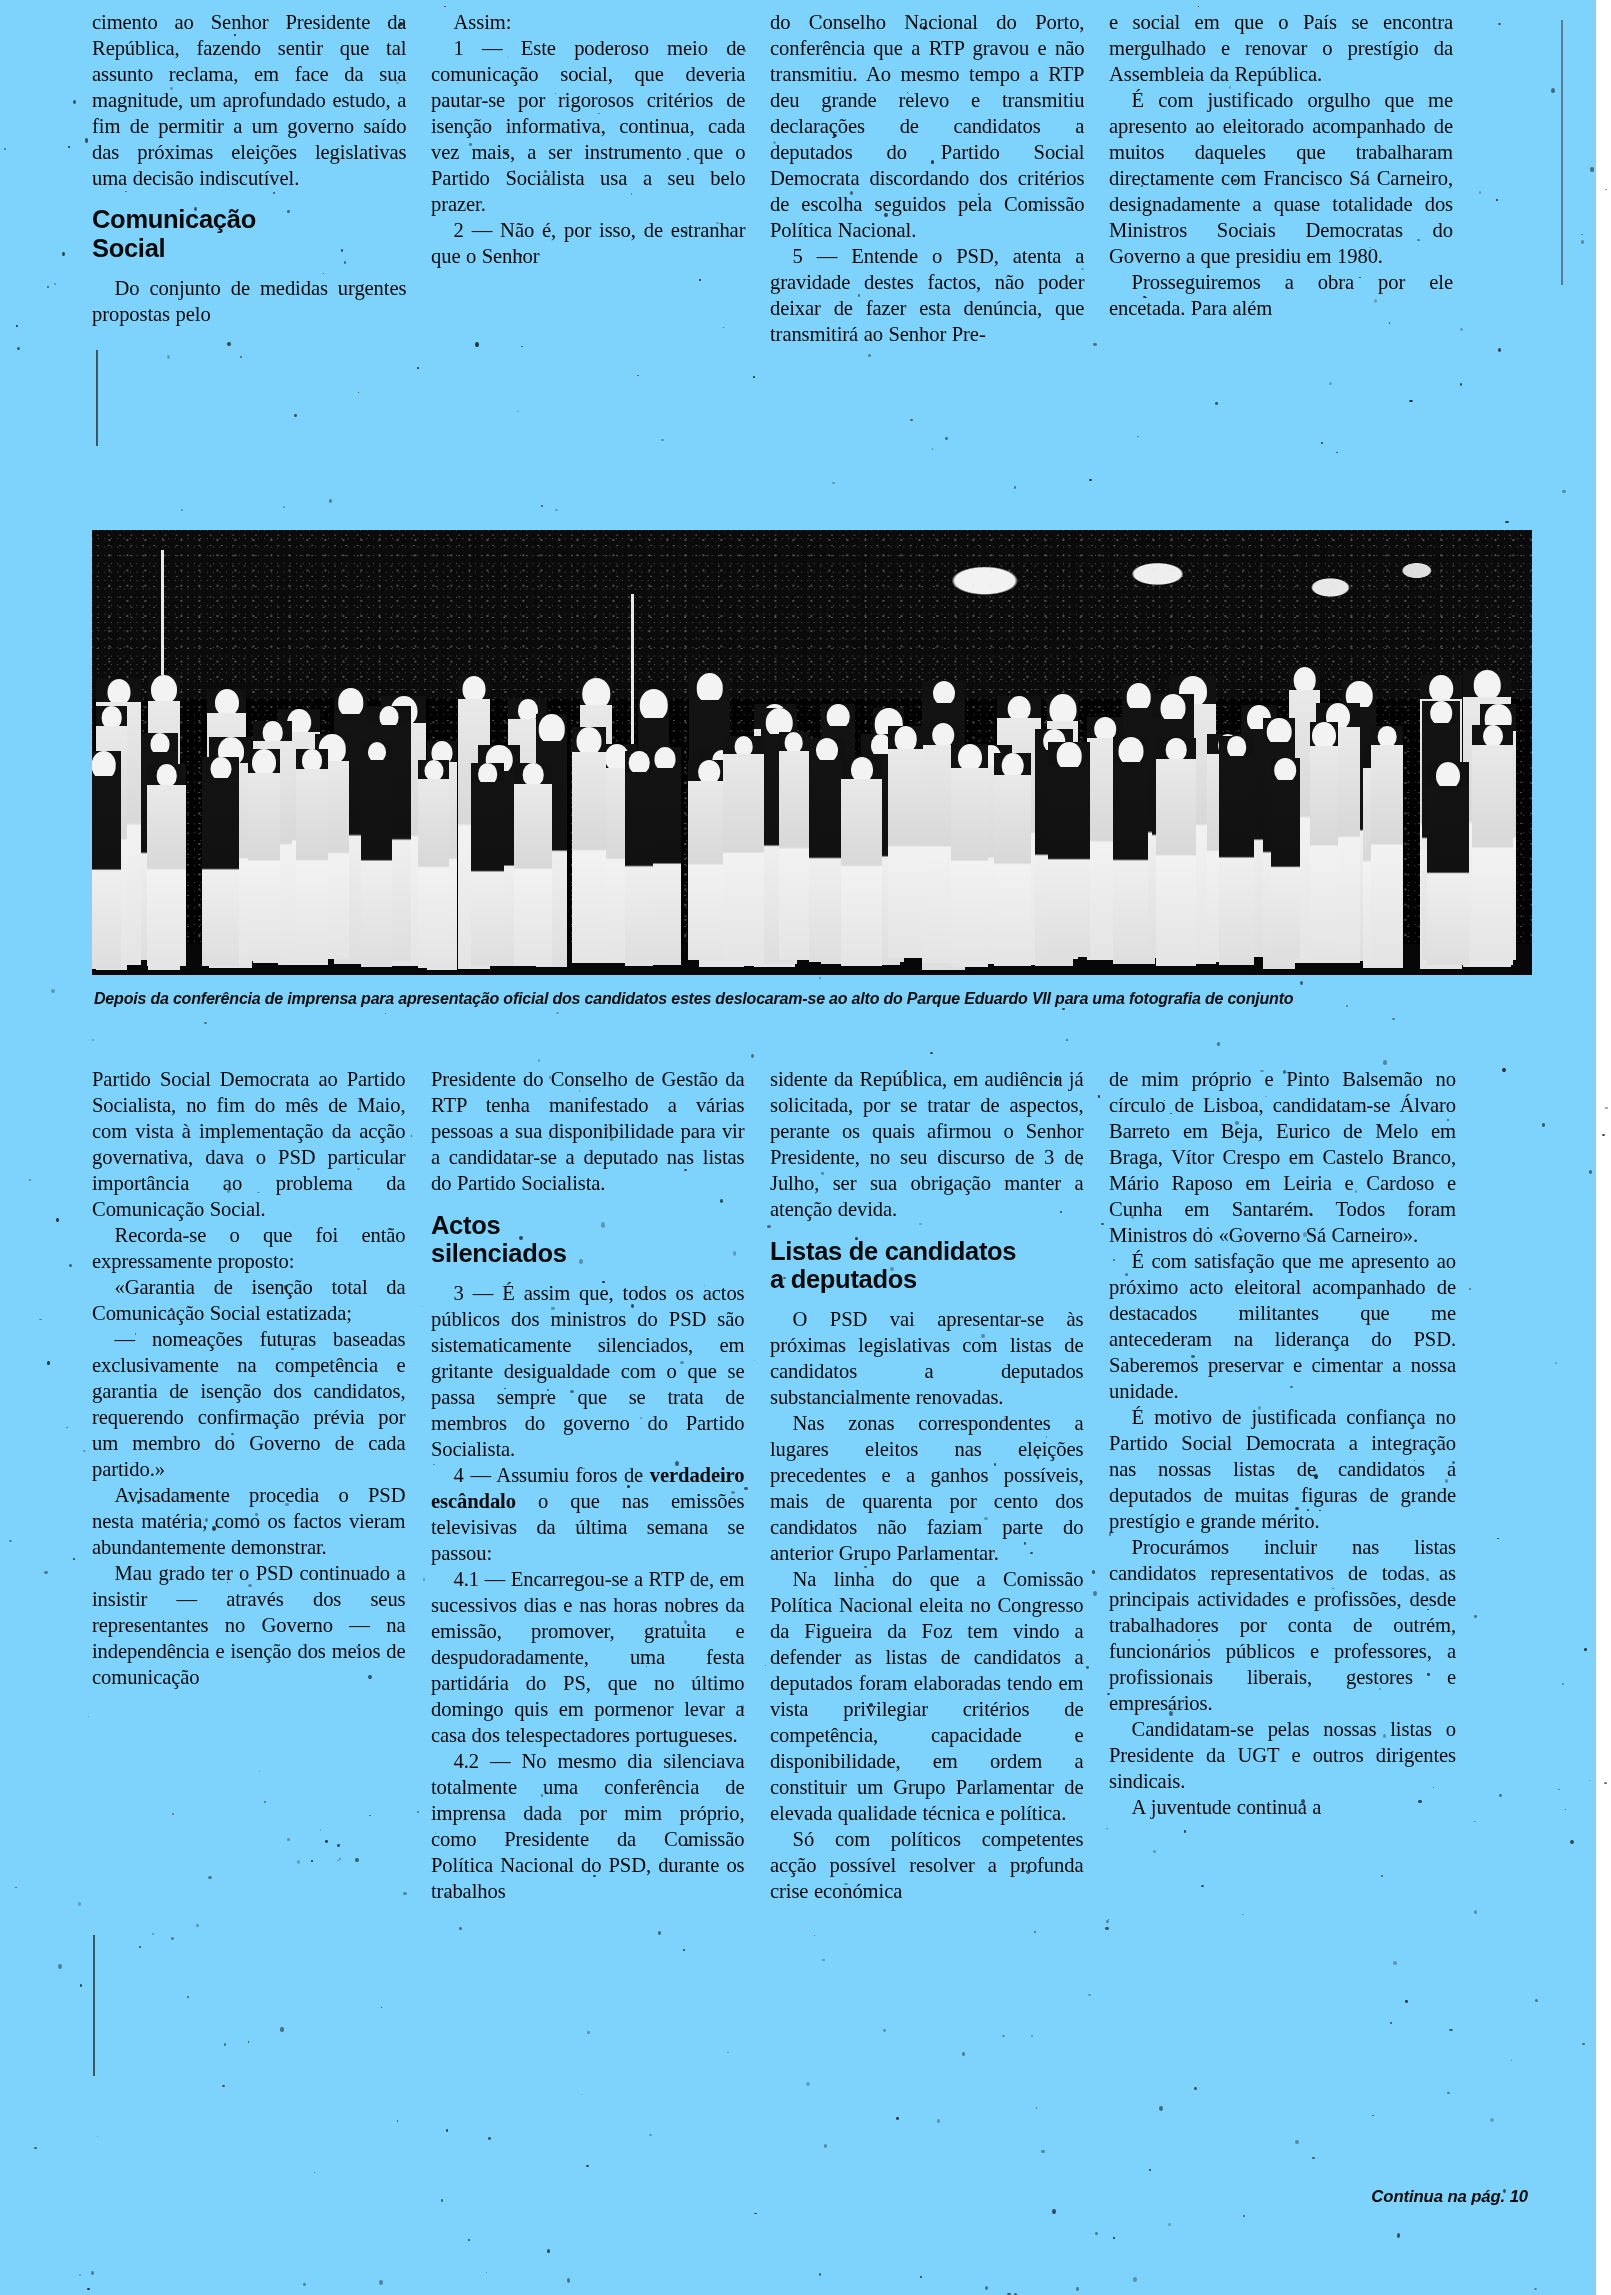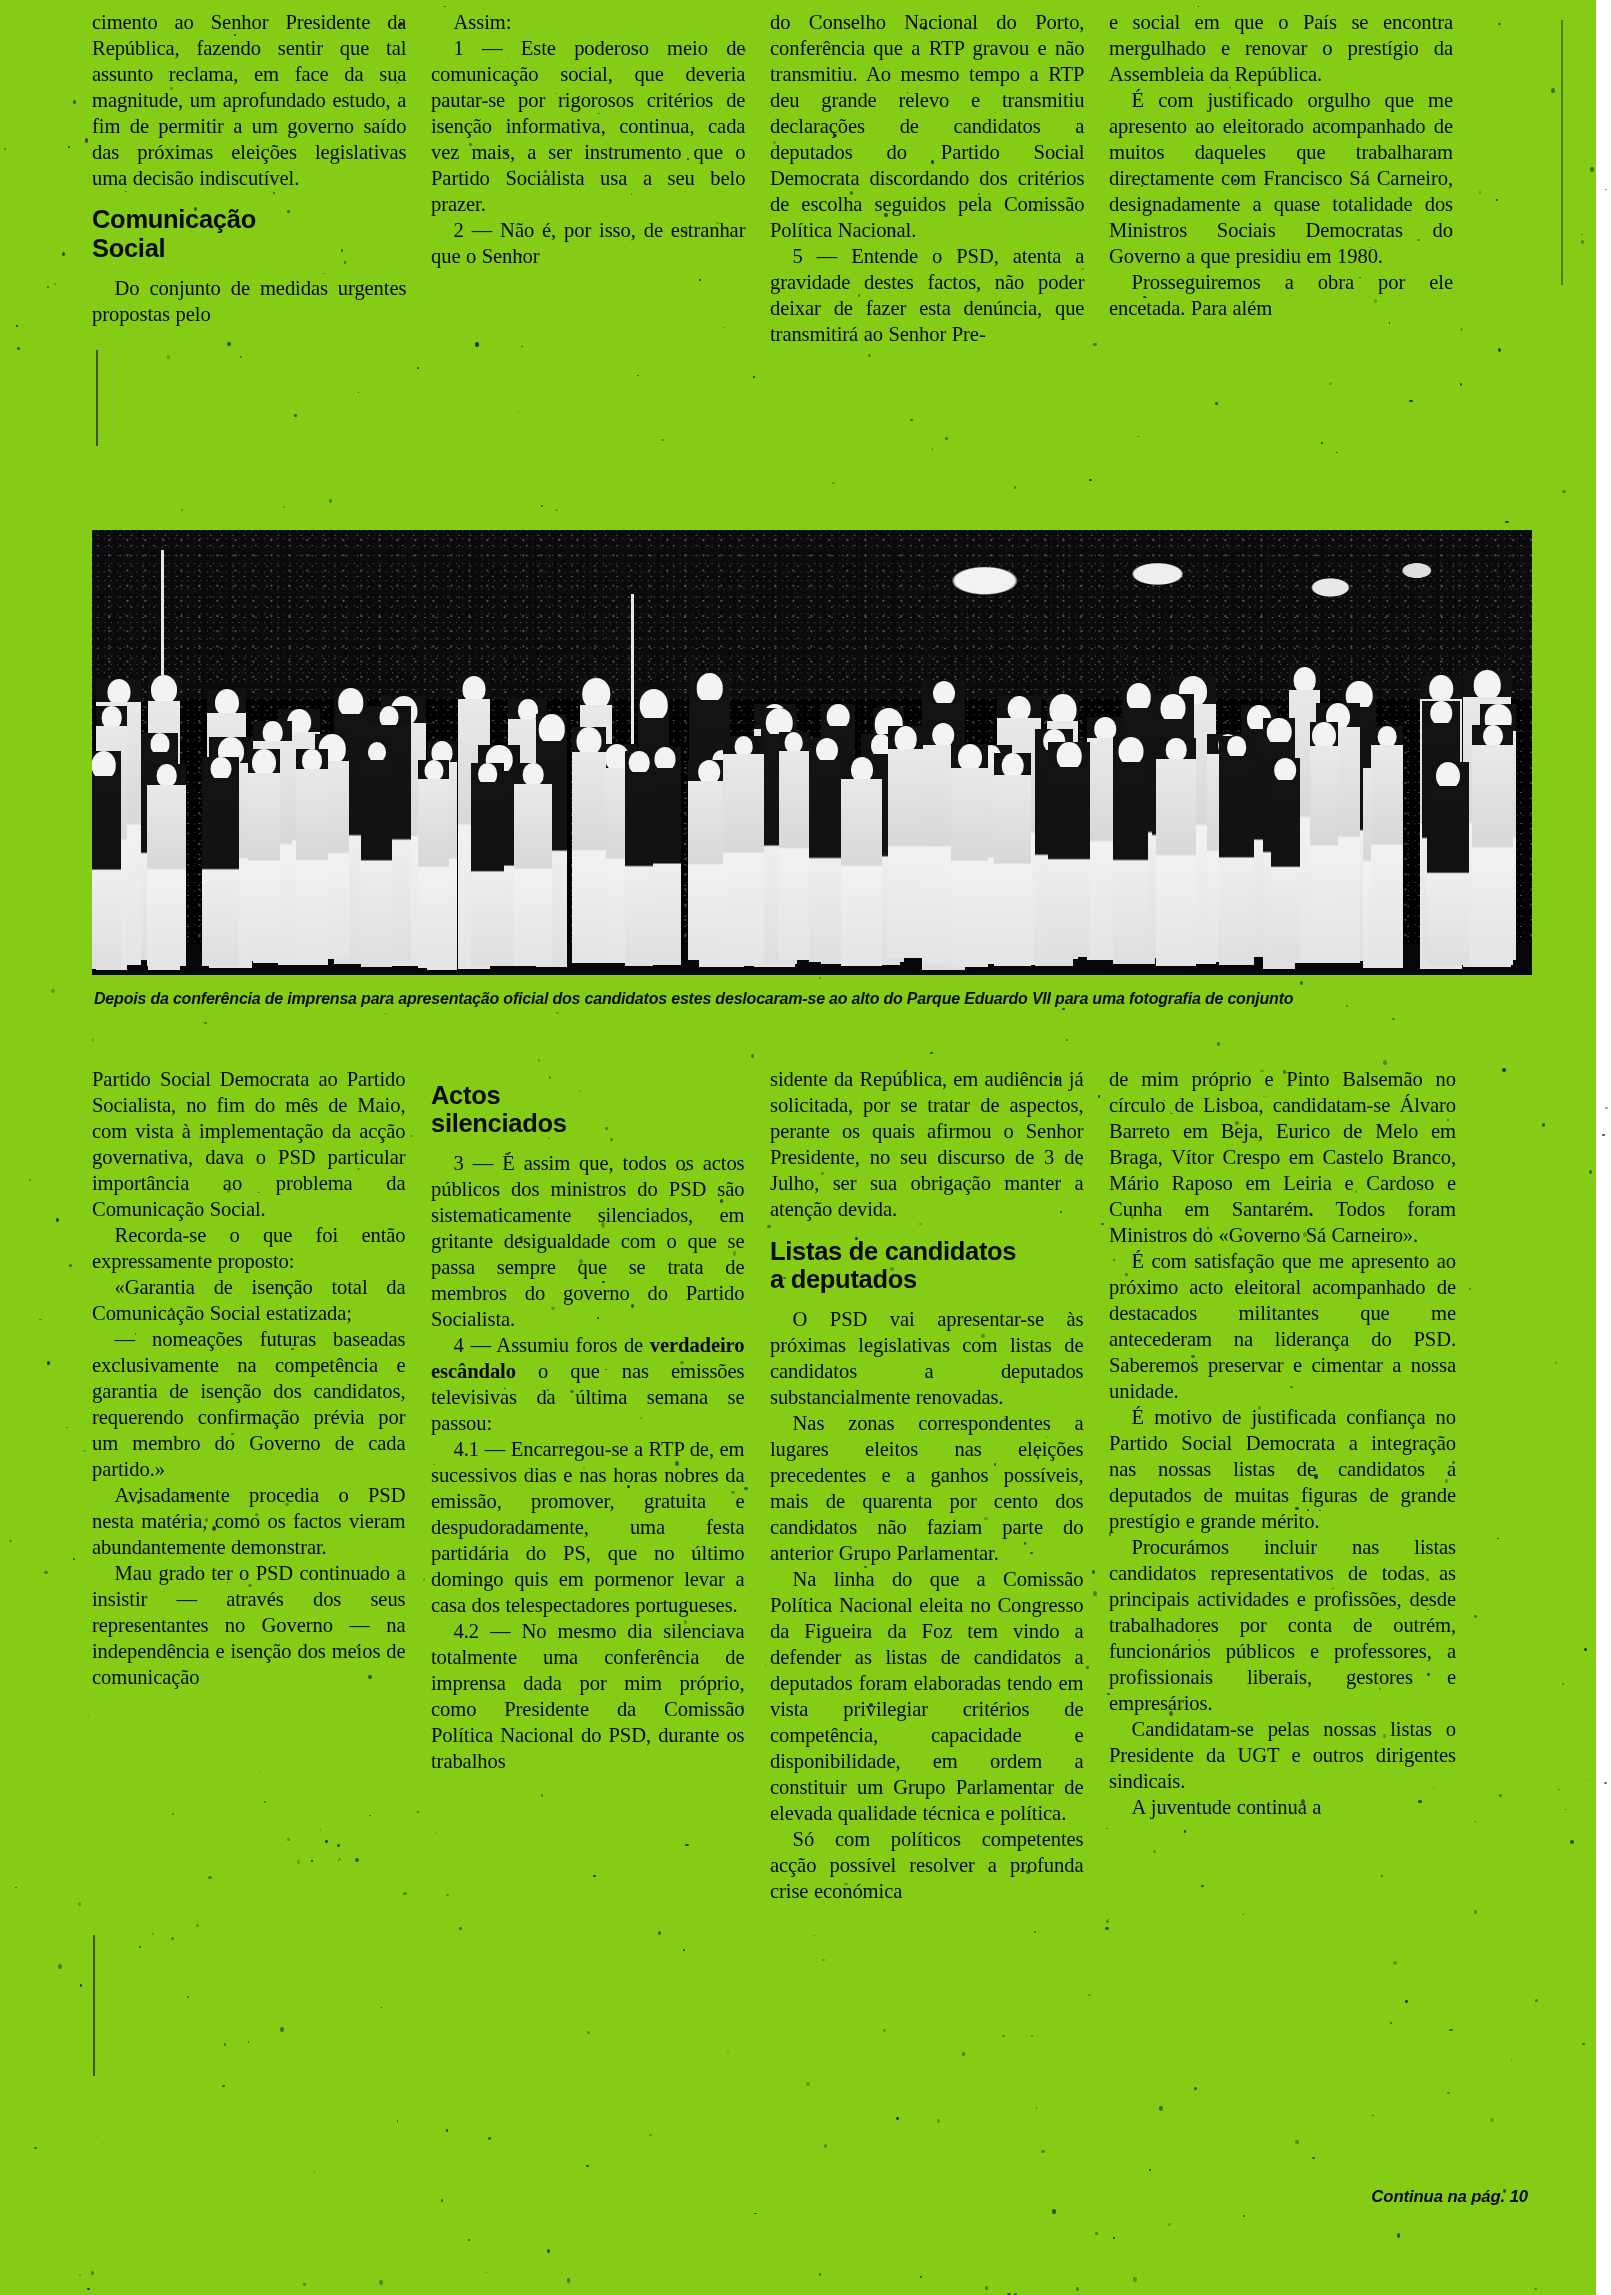--- a/index.html
+++ b/index.html
@@ -16,21 +16,21 @@
     position: relative;
     overflow: hidden;
   }
 
   
   #page {
     position: absolute;
     left: 0; top: 0;
     width: 1596px;
     height: 2295px;
-    background: #84cc16;
+    background: #7dd3fc;
   }
 
   
   .speckle {
     position: absolute;
     pointer-events: none;
     background: #111;
     border-radius: 50%;
     opacity: .85;
   }
@@ -532,20 +532,21 @@
     <div class="col" style="width:339px; padding-right:25.5px;">
       <div class="para noind">Partido Social Democrata ao Partido Socialista, no fim do mês de Maio, com vista à implementação da acção governativa, dava o PSD particular importância ao problema da Comunicação Social.</div>
       <div class="para">Recorda-se o que foi então expressamente proposto:</div>
       <div class="para">«Garantia de isenção total da Comunicação Social estatizada;</div>
       <div class="para">— nomeações futuras baseadas exclusivamente na competência e garantia de isenção dos candidatos, requerendo confirmação prévia por um membro do Governo de cada partido.»</div>
       <div class="para">Avisadamente procedia o PSD nesta matéria, como os factos vieram abundantemente demonstrar.</div>
       <div class="para">Mau grado ter o PSD continuado a insistir — através dos seus representantes no Governo — na independência e isenção dos meios de comunicação</div>
     </div>
 
     <div class="col" style="width:339px; padding-right:25.5px;">
+      <div class="para noind">Presidente do Conselho de Gestão da RTP tenha manifestado a várias pessoas a sua disponibilidade para vir a candidatar-se a deputado nas listas do Partido Socialista.</div>
       <div class="subhead" style="white-space:pre-line;">Actos
 silenciados</div>
       <div class="para">3 — É assim que, todos os actos públicos dos ministros do PSD são sistematicamente silenciados, em gritante desigualdade com o que se passa sempre que se trata de membros do governo do Partido Socialista.</div>
       <div class="para">
         <span>4 — Assumiu foros de </span><b class="strong">verdadeiro escândalo</b><span> o que nas emissões televisivas da última semana se passou:</span>
       </div>
       <div class="para">4.1 — Encarregou-se a RTP de, em sucessivos dias e nas horas nobres da emissão, promover, gratuita e despudoradamente, uma festa partidária do PS, que no último domingo quis em pormenor levar a casa dos telespectadores portugueses.</div>
       <div class="para">4.2 — No mesmo dia silenciava totalmente uma conferência de imprensa dada por mim próprio, como Presidente da Comissão Política Nacional do PSD, durante os trabalhos</div>
     </div>
 

